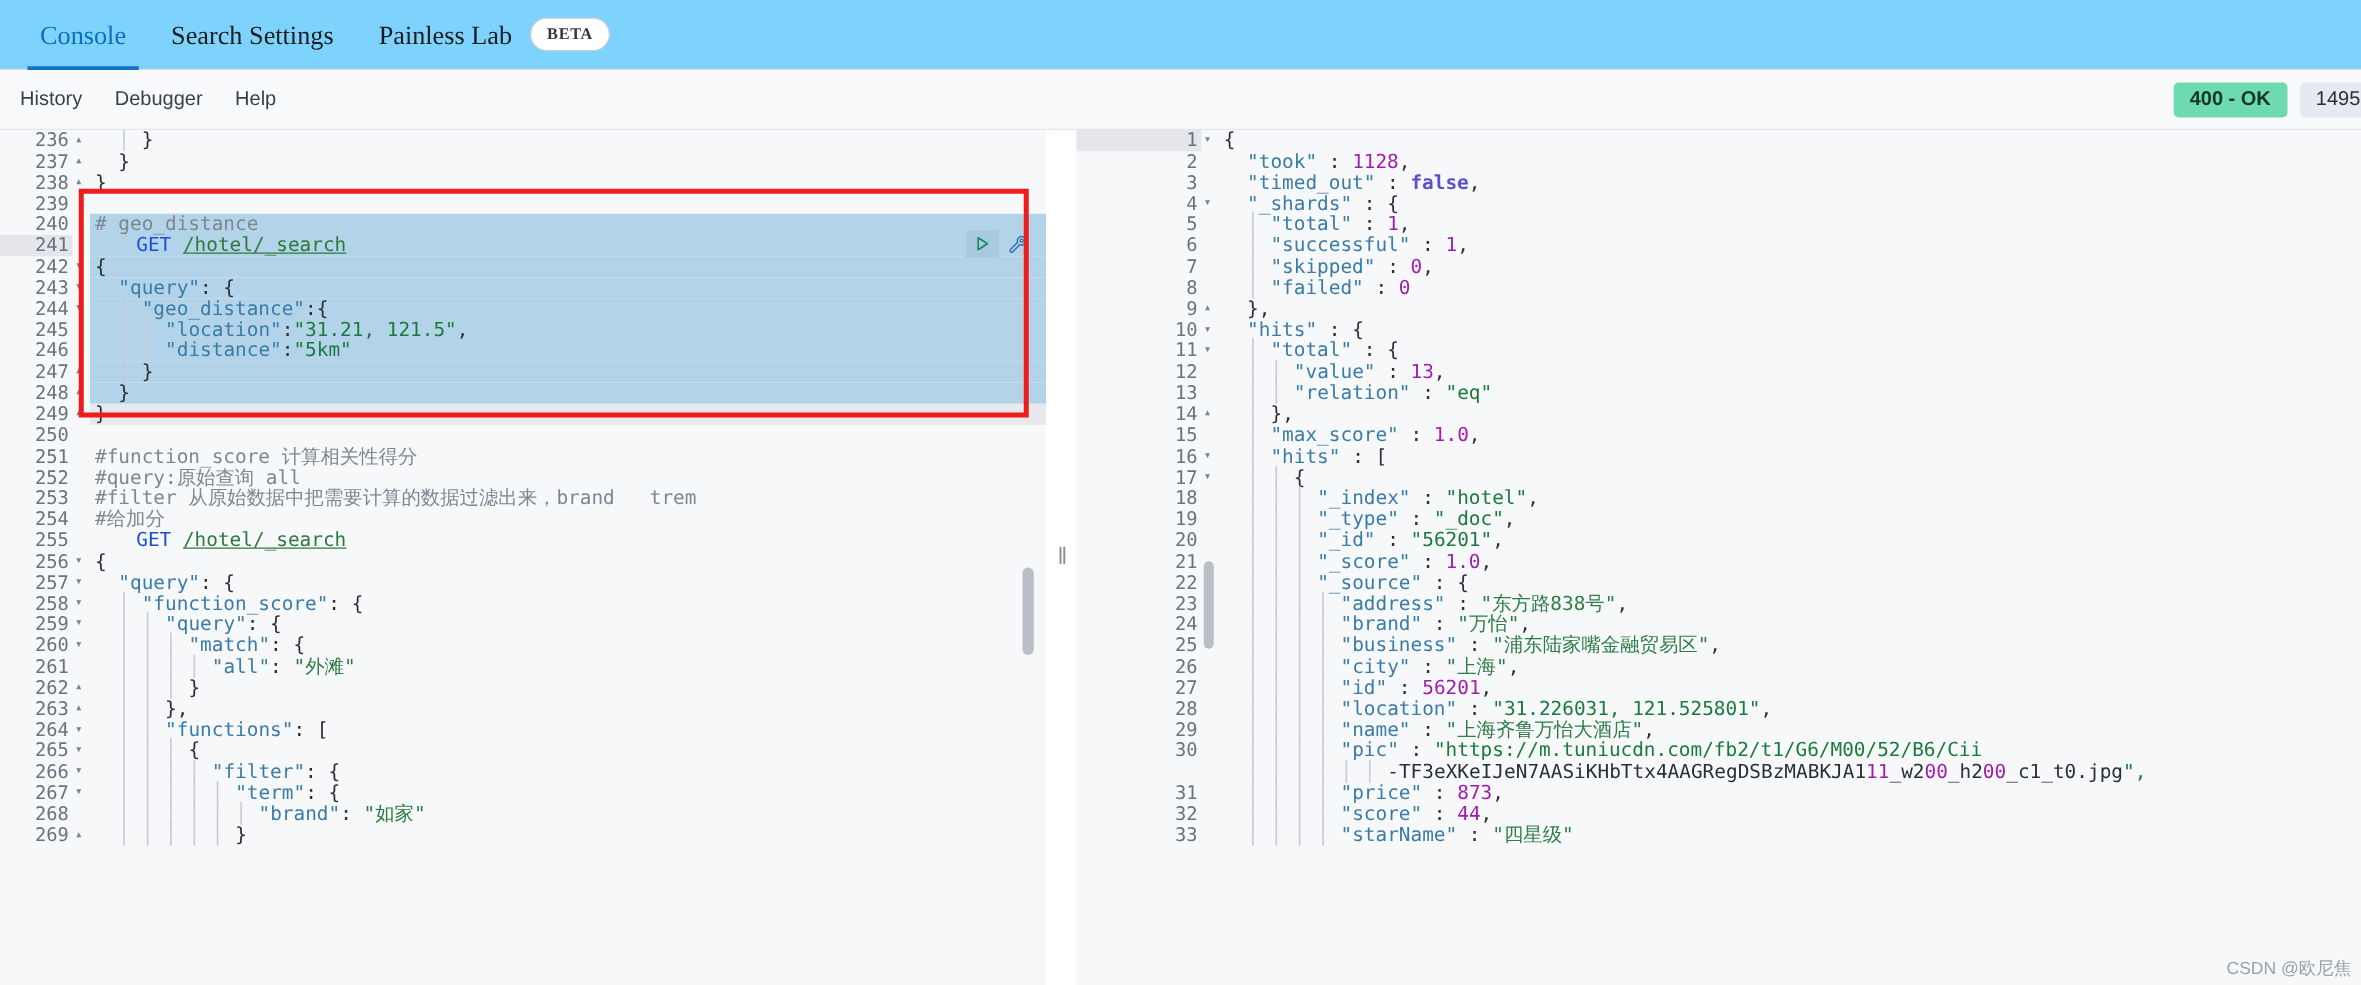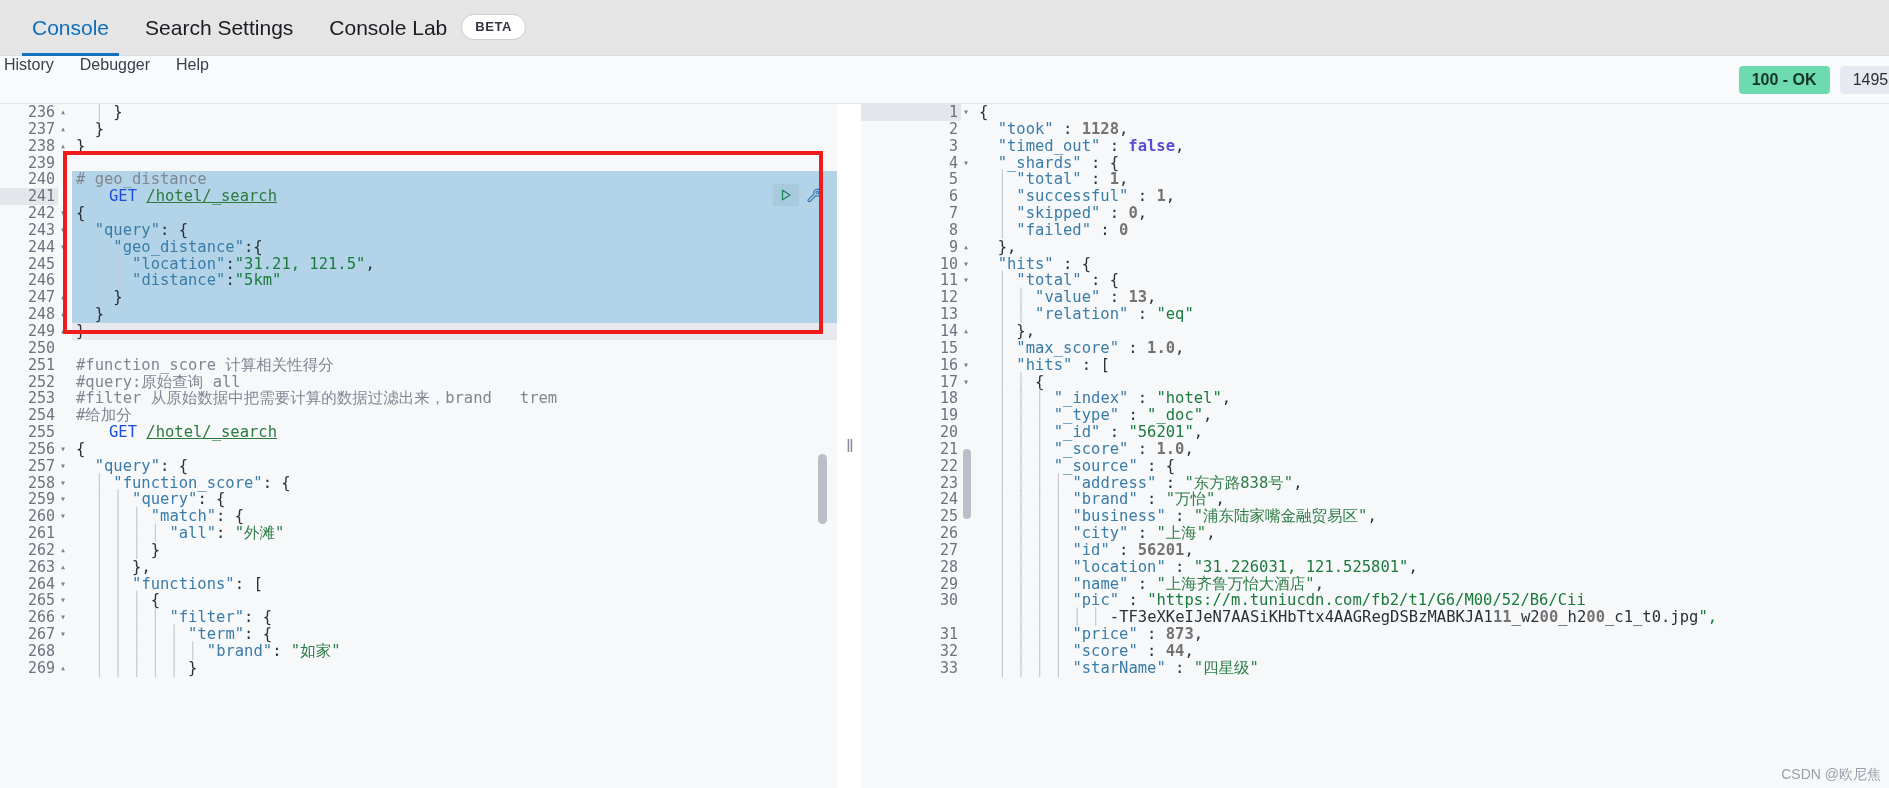--- a/index.html
+++ b/index.html
@@ -12,22 +12,23 @@
   }
 
   
   #app { width: 1889px; height: 788px; position: relative; background:#fff; }
 
   .tabbar {
     height: 56px;
     display: flex;
     align-items: center;
     padding: 0 0 0 14px;
-    background: #e5e5e5;
-    position: relative;
+    background: #7dd3fc;
+    position: relative;
+    font-family: Liberation Serif, serif;
   }
   .tabbar::after {
     content: "";
     position: absolute;
     left: 0; right: 0; bottom: 0;
     height: 1px;
     background: #d8dce4;
   }
   .tab {
     font-size: 21px;
@@ -61,22 +62,22 @@
     position: relative;
     top: -1px;
     background: #fff;
     cursor: pointer;
   }
 
   
   .subbar {
     height: 48px;
     display: flex;
-    align-items: flex-start;
-    padding-left: 4px;
+    align-items: center;
+    padding-left: 16px;
     background: #f9fafc;
     position: relative;
   }
   .subbar::after {
     content:"";
     position:absolute; left:0; right:0; bottom:0;
     height:1px; background:#e3e6ed;
   }
   .subitem {
     font-size: 16px;
@@ -171,21 +172,21 @@
 
   
   .sel .src { background: #b3d4e8; }
   .sel-cur .src { background: #e7e9ef; }
 
   
   .t-method { color: #1d4ed8; font-weight: normal; margin-left: 33px; }
   .t-url    { color: #2b7a3d; text-decoration: underline; }
   .t-key    { color: #3a7ca8; }
   .t-str    { color: #1a7a3c; }
-  .t-num    { color: #737373; font-weight: bold; }
+  .t-num    { color: #a21caf; }
   .t-bool   { color: #5b4dd1; font-weight: bold; }
   .t-comment{ color: #7f8691; }
   .t-punc   { color: #2b2f36; }
   .t-cjk    { color: #2e7d46; }
   .guide    { color: #c5cad3; }
 
   
   .red-box {
     position: absolute;
     border: 4px solid #ee1c1c;
@@ -238,31 +239,31 @@
 <div id="app">
 
   <div class="tabbar">
     <div class="tab active">
       <span>Console</span>
     </div>
     <div class="tab">
       <span>Search Settings</span>
     </div>
     <div class="tab">
-      <span>Console Lab</span>
+      <span>Painless Lab</span>
     </div>
     <div class="beta-badge">BETA</div>
   </div>
 
   <div class="subbar">
     <div class="subitem">History</div>
     <div class="subitem">Debugger</div>
     <div class="subitem">Help</div>
     <div class="subright">
-      <div class="status-ok">100 - OK</div>
+      <div class="status-ok">400 - OK</div>
       <div class="status-time">1495 m</div>
     </div>
   </div>
 
   <div class="panes">
 
     <div class="pane-left">
       <div class="code" id="left-code"><div class="row"><span class="ln">236</span><span class="fold">▴</span><span class="src">  <span class="guide">│</span> <span class="t-punc">}</span></span></div><div class="row"><span class="ln">237</span><span class="fold">▴</span><span class="src">  <span class="t-punc">}</span></span></div><div class="row"><span class="ln">238</span><span class="fold">▴</span><span class="src"><span class="t-punc">}</span></span></div><div class="row"><span class="ln">239</span><span class="fold"></span><span class="src">&nbsp;</span></div><div class="row sel"><span class="ln">240</span><span class="fold"></span><span class="src"><span class="t-comment"># geo_distance</span></span></div><div class="row sel hl-line"><span class="ln">241</span><span class="fold"></span><span class="src"><span class="t-method">GET</span> <span class="t-url">/hotel/_search</span></span></div><div class="row sel"><span class="ln">242</span><span class="fold">▾</span><span class="src"><span class="t-punc">{</span></span></div><div class="row sel"><span class="ln">243</span><span class="fold">▾</span><span class="src">  <span class="t-key">"query"</span><span class="t-punc">:</span><span class="t-punc"> </span><span class="t-punc">{</span></span></div><div class="row sel"><span class="ln">244</span><span class="fold">▾</span><span class="src">  <span class="guide">│</span> <span class="t-key">"geo_distance"</span><span class="t-punc">:</span><span class="t-punc">{</span></span></div><div class="row sel"><span class="ln">245</span><span class="fold"></span><span class="src">  <span class="guide">│</span> <span class="guide">│</span> <span class="t-key">"location"</span><span class="t-punc">:</span><span class="t-str">"31.21, 121.5"</span><span class="t-punc">,</span></span></div><div class="row sel"><span class="ln">246</span><span class="fold"></span><span class="src">  <span class="guide">│</span> <span class="guide">│</span> <span class="t-key">"distance"</span><span class="t-punc">:</span><span class="t-str">"5km"</span></span></div><div class="row sel"><span class="ln">247</span><span class="fold">▴</span><span class="src">  <span class="guide">│</span> <span class="t-punc">}</span></span></div><div class="row sel"><span class="ln">248</span><span class="fold">▴</span><span class="src">  <span class="t-punc">}</span></span></div><div class="row sel-cur"><span class="ln">249</span><span class="fold">▴</span><span class="src"><span class="t-punc">}</span></span></div><div class="row"><span class="ln">250</span><span class="fold"></span><span class="src">&nbsp;</span></div><div class="row"><span class="ln">251</span><span class="fold"></span><span class="src"><span class="t-comment">#function_score 计算相关性得分</span></span></div><div class="row"><span class="ln">252</span><span class="fold"></span><span class="src"><span class="t-comment">#query:原始查询 all</span></span></div><div class="row"><span class="ln">253</span><span class="fold"></span><span class="src"><span class="t-comment">#filter 从原始数据中把需要计算的数据过滤出来，brand   trem</span></span></div><div class="row"><span class="ln">254</span><span class="fold"></span><span class="src"><span class="t-comment">#给加分</span></span></div><div class="row"><span class="ln">255</span><span class="fold"></span><span class="src"><span class="t-method">GET</span> <span class="t-url">/hotel/_search</span></span></div><div class="row"><span class="ln">256</span><span class="fold">▾</span><span class="src"><span class="t-punc">{</span></span></div><div class="row"><span class="ln">257</span><span class="fold">▾</span><span class="src">  <span class="t-key">"query"</span><span class="t-punc">:</span><span class="t-punc"> </span><span class="t-punc">{</span></span></div><div class="row"><span class="ln">258</span><span class="fold">▾</span><span class="src">  <span class="guide">│</span> <span class="t-key">"function_score"</span><span class="t-punc">:</span><span class="t-punc"> </span><span class="t-punc">{</span></span></div><div class="row"><span class="ln">259</span><span class="fold">▾</span><span class="src">  <span class="guide">│</span> <span class="guide">│</span> <span class="t-key">"query"</span><span class="t-punc">:</span><span class="t-punc"> </span><span class="t-punc">{</span></span></div><div class="row"><span class="ln">260</span><span class="fold">▾</span><span class="src">  <span class="guide">│</span> <span class="guide">│</span> <span class="guide">│</span> <span class="t-key">"match"</span><span class="t-punc">:</span><span class="t-punc"> </span><span class="t-punc">{</span></span></div><div class="row"><span class="ln">261</span><span class="fold"></span><span class="src">  <span class="guide">│</span> <span class="guide">│</span> <span class="guide">│</span> <span class="guide">│</span> <span class="t-key">"all"</span><span class="t-punc">:</span><span class="t-punc"> </span><span class="t-cjk">"外滩"</span></span></div><div class="row"><span class="ln">262</span><span class="fold">▴</span><span class="src">  <span class="guide">│</span> <span class="guide">│</span> <span class="guide">│</span> <span class="t-punc">}</span></span></div><div class="row"><span class="ln">263</span><span class="fold">▴</span><span class="src">  <span class="guide">│</span> <span class="guide">│</span> <span class="t-punc">}</span><span class="t-punc">,</span></span></div><div class="row"><span class="ln">264</span><span class="fold">▾</span><span class="src">  <span class="guide">│</span> <span class="guide">│</span> <span class="t-key">"functions"</span><span class="t-punc">:</span><span class="t-punc"> </span><span class="t-punc">[</span></span></div><div class="row"><span class="ln">265</span><span class="fold">▾</span><span class="src">  <span class="guide">│</span> <span class="guide">│</span> <span class="guide">│</span> <span class="t-punc">{</span></span></div><div class="row"><span class="ln">266</span><span class="fold">▾</span><span class="src">  <span class="guide">│</span> <span class="guide">│</span> <span class="guide">│</span> <span class="guide">│</span> <span class="t-key">"filter"</span><span class="t-punc">:</span><span class="t-punc"> </span><span class="t-punc">{</span></span></div><div class="row"><span class="ln">267</span><span class="fold">▾</span><span class="src">  <span class="guide">│</span> <span class="guide">│</span> <span class="guide">│</span> <span class="guide">│</span> <span class="guide">│</span> <span class="t-key">"term"</span><span class="t-punc">:</span><span class="t-punc"> </span><span class="t-punc">{</span></span></div><div class="row"><span class="ln">268</span><span class="fold"></span><span class="src">  <span class="guide">│</span> <span class="guide">│</span> <span class="guide">│</span> <span class="guide">│</span> <span class="guide">│</span> <span class="guide">│</span> <span class="t-key">"brand"</span><span class="t-punc">:</span><span class="t-punc"> </span><span class="t-cjk">"如家"</span></span></div><div class="row"><span class="ln">269</span><span class="fold">▴</span><span class="src">  <span class="guide">│</span> <span class="guide">│</span> <span class="guide">│</span> <span class="guide">│</span> <span class="guide">│</span> <span class="t-punc">}</span></span></div></div>
 
       <div class="red-box" style="left:63px; top:47px; width:760px; height:183px;"></div>

